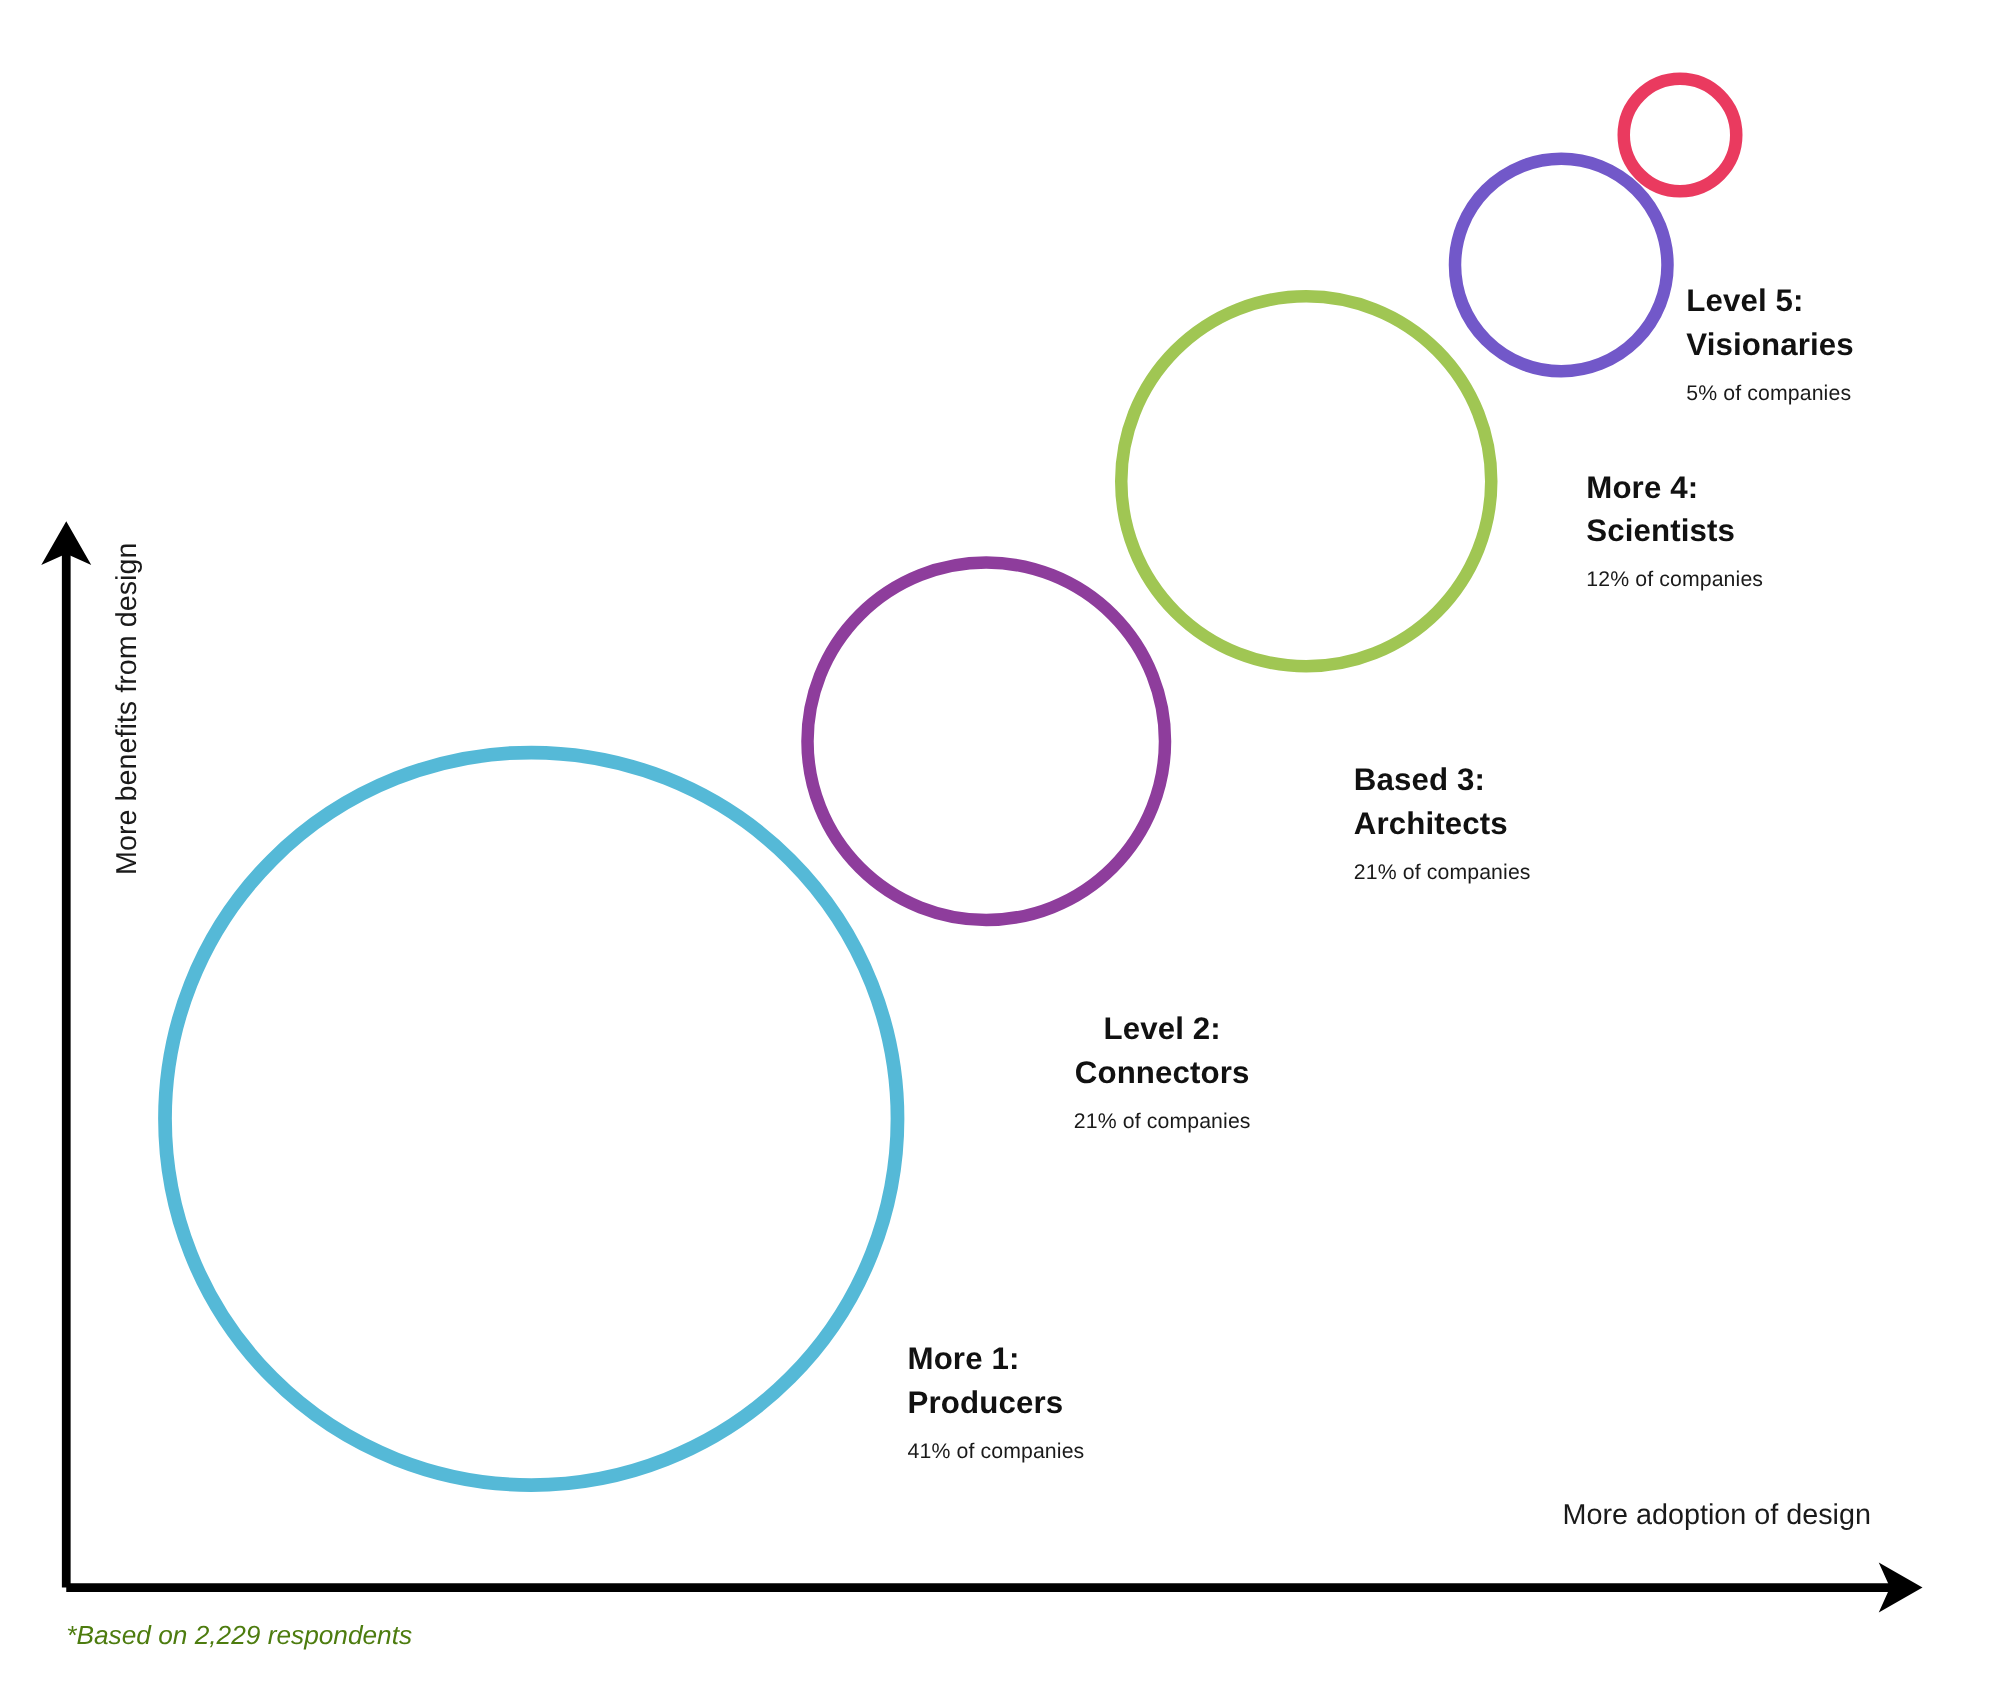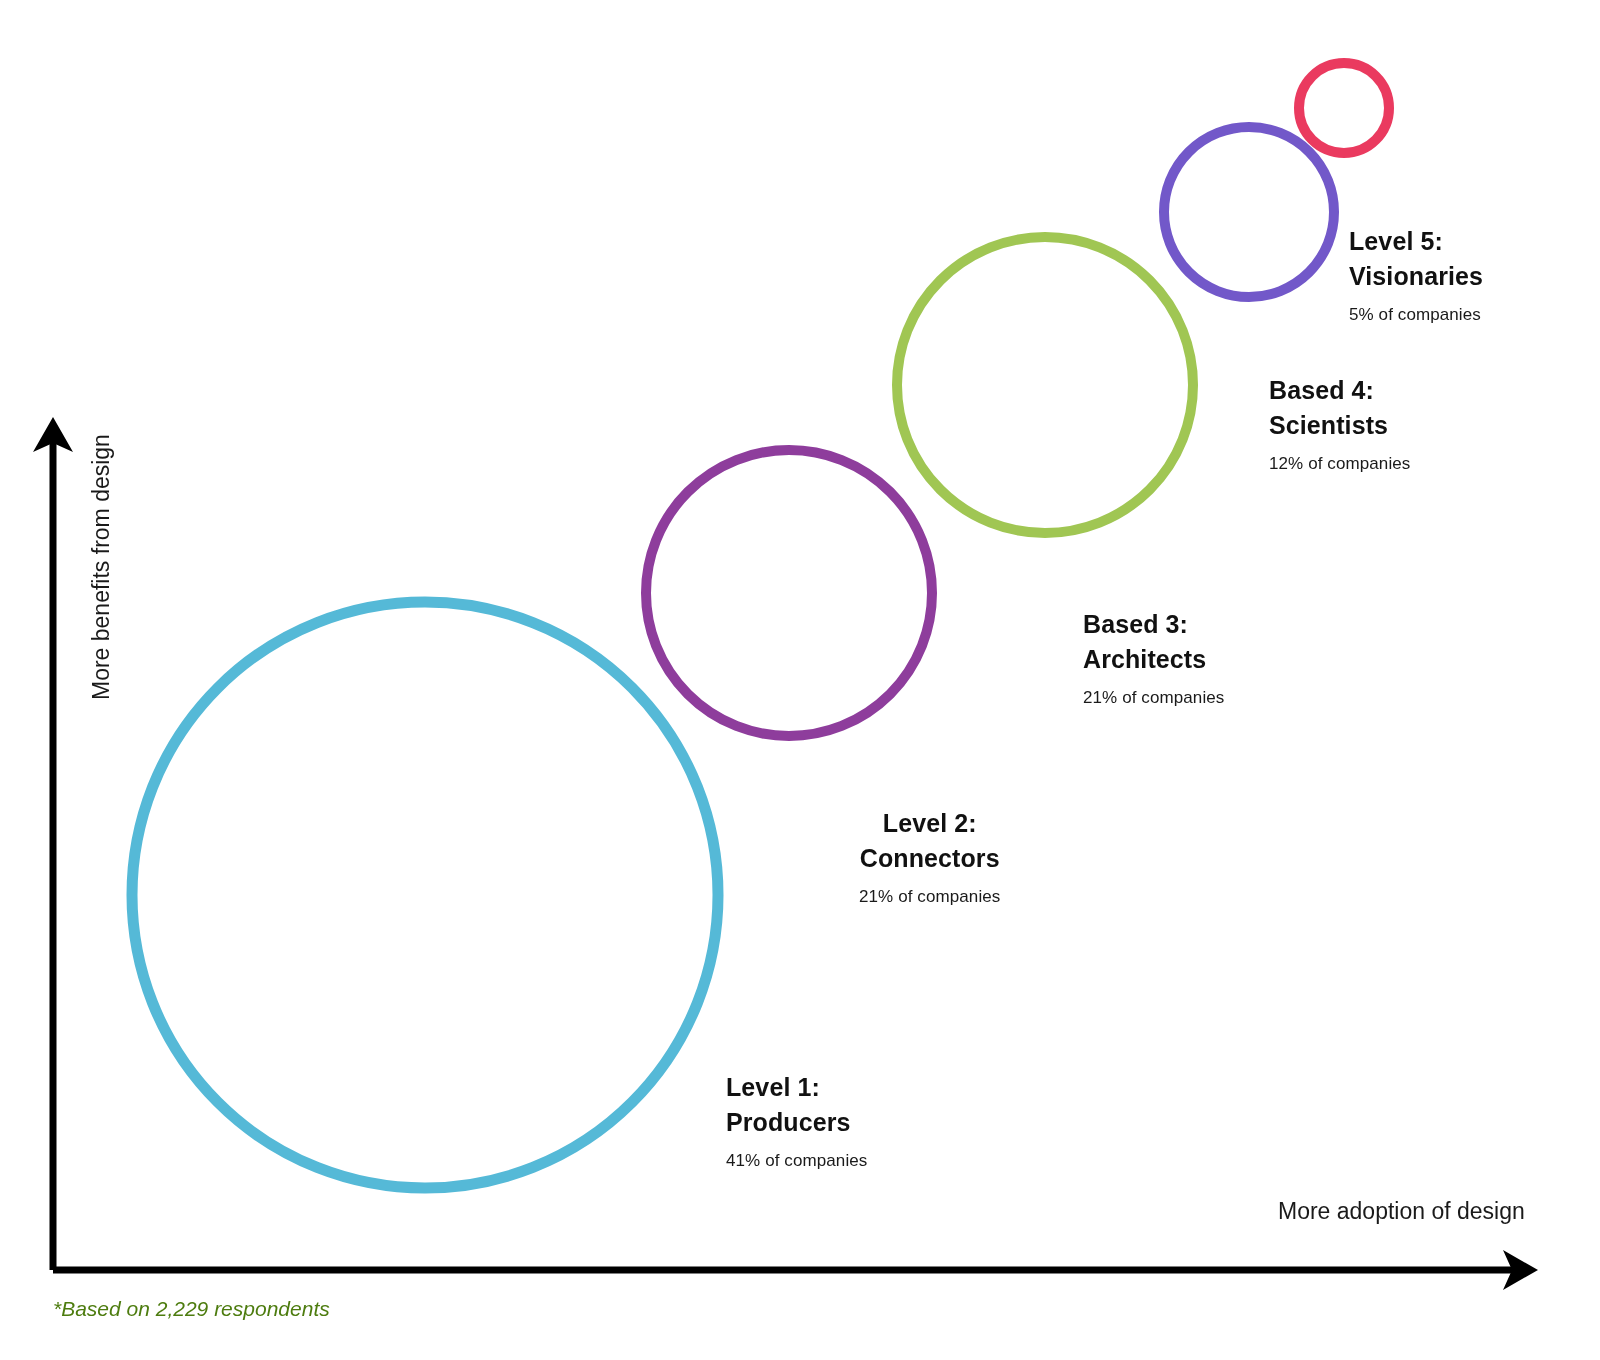--- a/index.html
+++ b/index.html
@@ -45,21 +45,20 @@
     line-height: 30px;
     color: #1a1a1a;
     margin-top: 6px;
     letter-spacing: 0.1px;
   }
   .axis-label-x {
     position: absolute;
     font-size: 23px;
     color: #1a1a1a;
     white-space: nowrap;
-    margin-left: 28px;
   }
   .axis-label-y {
     position: absolute;
     font-size: 23px;
     color: #1a1a1a;
     white-space: nowrap;
     transform-origin: 0 0;
     transform: rotate(-90deg);
   }
   .footnote {
@@ -90,36 +89,36 @@
         <circle cx="425" cy="895" r="293" fill="none" stroke="#55B9D7" stroke-width="11"></circle>
         <circle cx="789" cy="593" r="143" fill="none" stroke="#8E3D9C" stroke-width="10"></circle>
         <circle cx="1045" cy="385" r="148" fill="none" stroke="#A0C653" stroke-width="10"></circle>
         <circle cx="1249" cy="212" r="85" fill="none" stroke="#7258C9" stroke-width="10"></circle>
         <circle cx="1344" cy="108" r="45" fill="none" stroke="#EA3A5F" stroke-width="10"></circle>
       </g>
   </svg>
 
   <div id="labels-layer">
       <div class="label-block" style="left: 726px; top: 1022px;">
-        <div class="label-title">Level 1:</div>
+        <div class="label-title">More 1:</div>
         <div class="label-title">Producers</div>
         <div class="label-sub">41% of companies</div>
       </div>
       <div class="label-block" style="left: 859px; top: 758px; text-align: center;">
         <div class="label-title">Level 2:</div>
         <div class="label-title">Connectors</div>
         <div class="label-sub">21% of companies</div>
       </div>
       <div class="label-block" style="left: 1083px; top: 559px;">
         <div class="label-title">Based 3:</div>
         <div class="label-title">Architects</div>
         <div class="label-sub">21% of companies</div>
       </div>
       <div class="label-block" style="left: 1269px; top: 325px;">
-        <div class="label-title">Based 4:</div>
+        <div class="label-title">More 4:</div>
         <div class="label-title">Scientists</div>
         <div class="label-sub">12% of companies</div>
       </div>
       <div class="label-block" style="left: 1349px; top: 176px;">
         <div class="label-title">Level 5:</div>
         <div class="label-title">Visionaries</div>
         <div class="label-sub">5% of companies</div>
       </div>
     </div>
 

